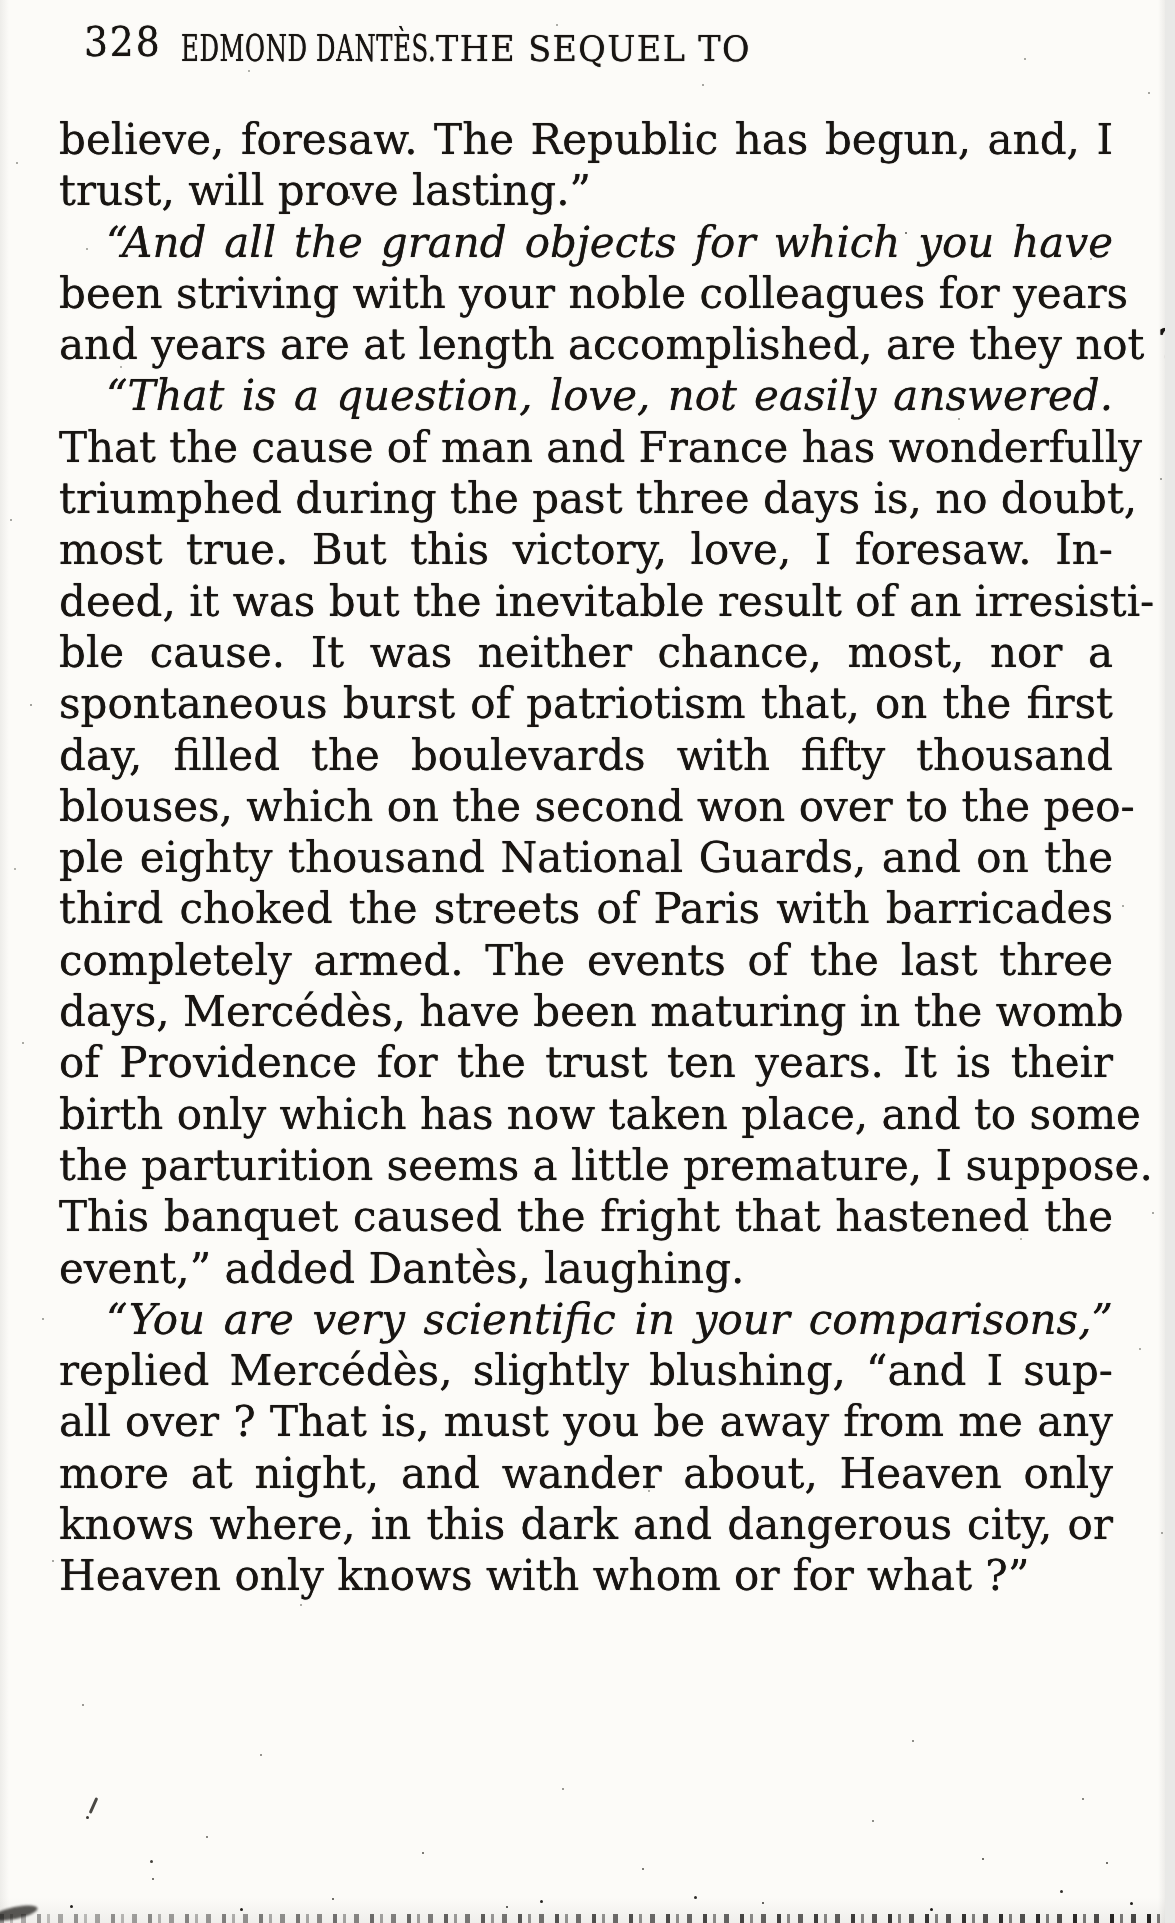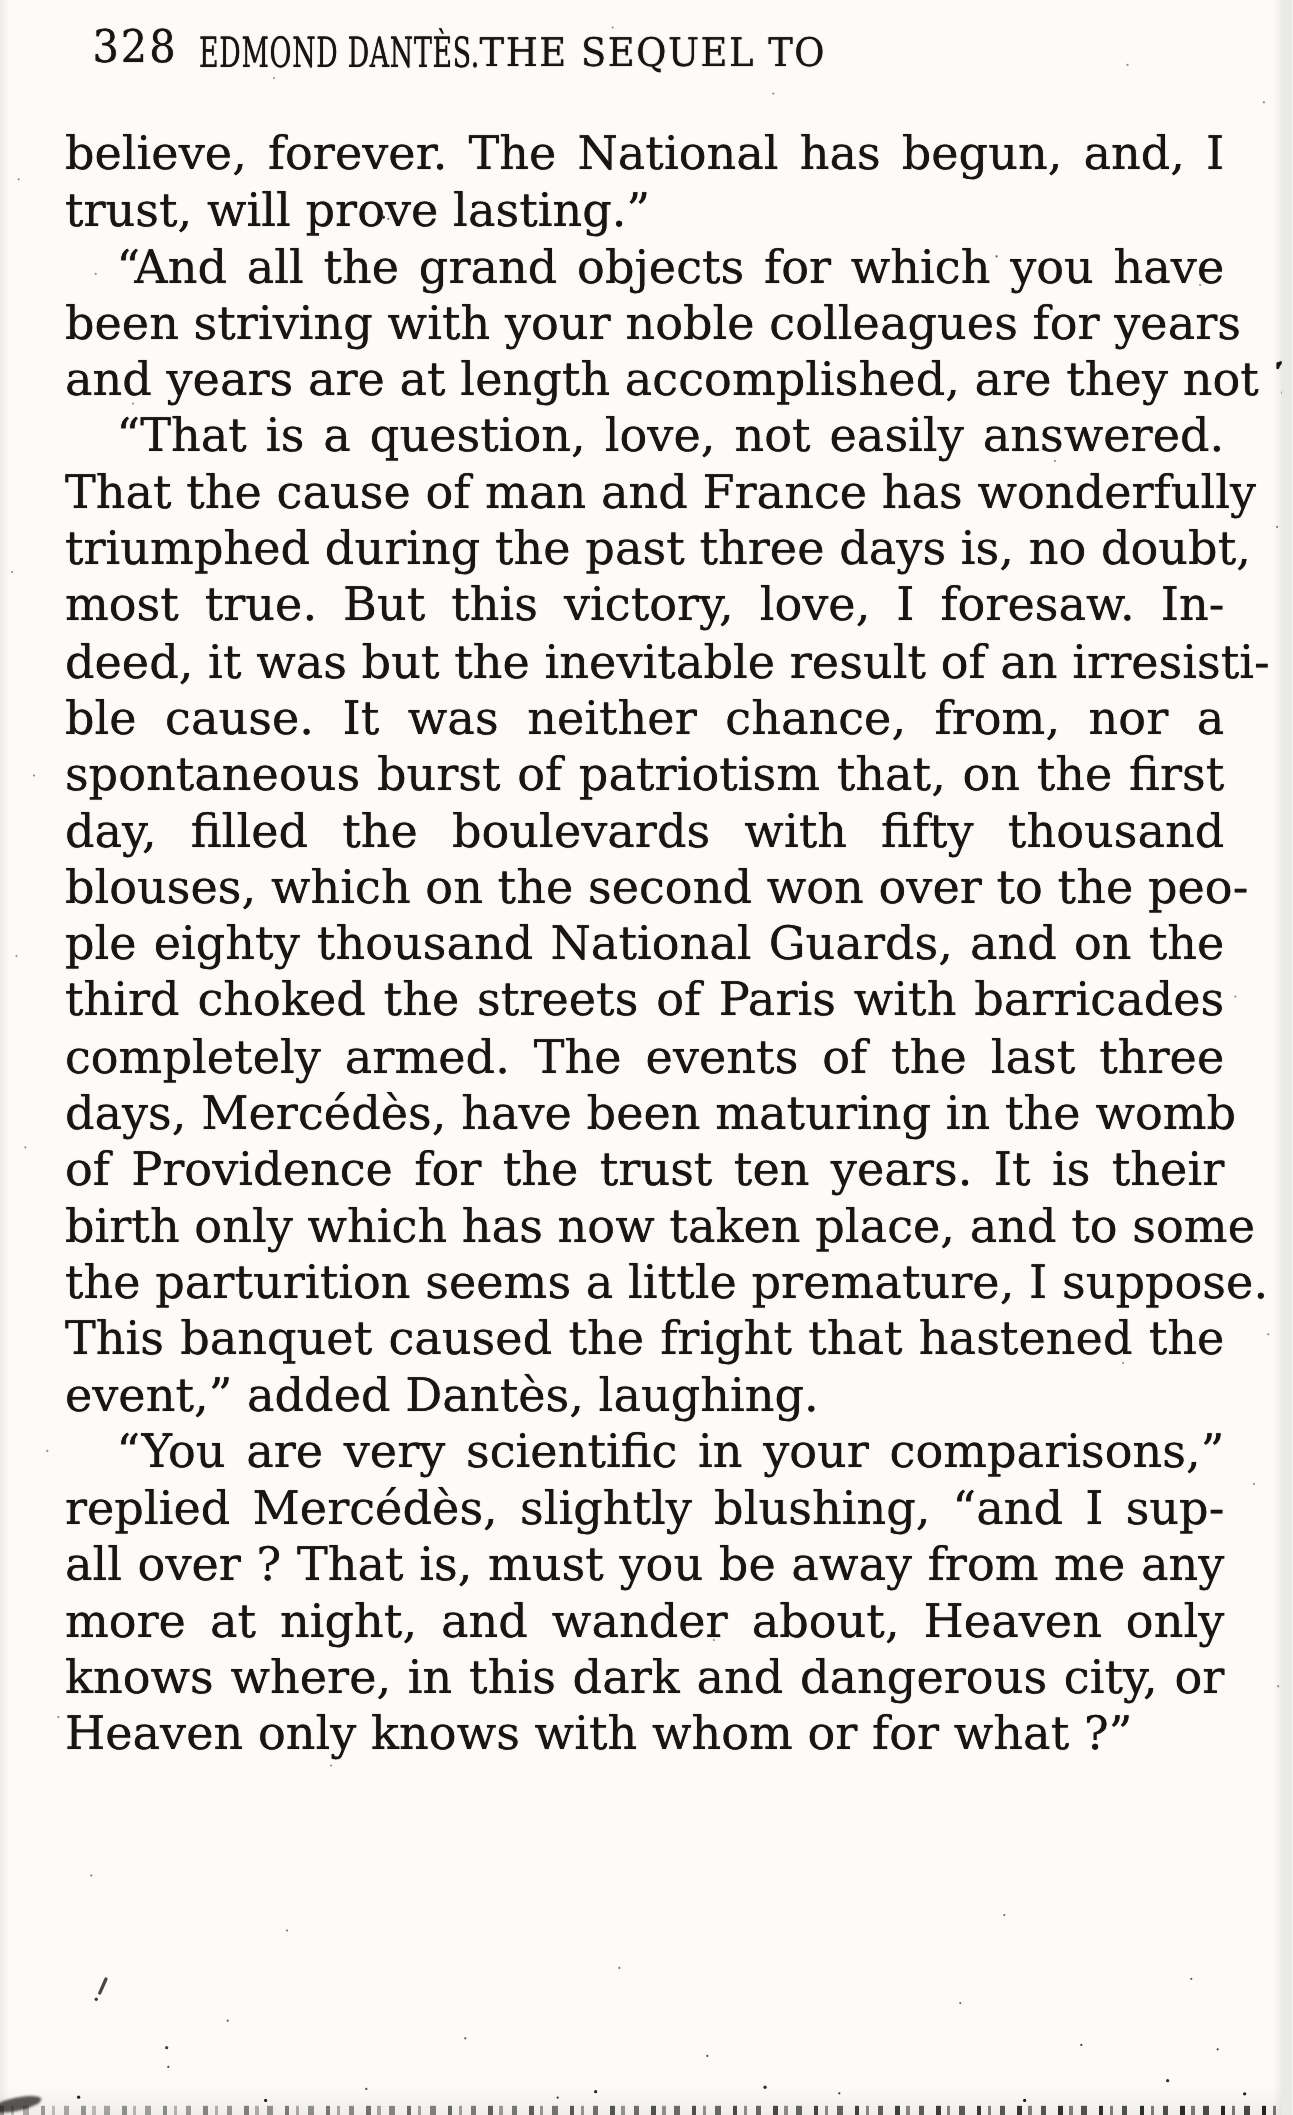--- a/index.html
+++ b/index.html
@@ -36,21 +36,21 @@
     position:absolute;left:59px;top:114px;width:1054px;
     font-size:42px;line-height:51.3px;
     text-shadow:0 0 .7px currentColor;
   }
   .line{
     text-align:justify;
     text-align-last:justify;
     height:51.3px;white-space:nowrap;
   }
   .line.ns{text-align-last:left;}
-  .line.ind{text-indent:47px;}
+  .line.ind{text-indent:47px;font-style:italic;}
   
   .dust,.dust2{position:absolute;left:0;top:0;width:2px;height:2px;background:transparent;border-radius:50%;}
   .dust{
     box-shadow:
       352px 198px 0 0 #6b6b66, 905px 232px 0 0 #55524c, 702px 84px 0 0 #8a8a84,
       1024px 58px 0 0 #8f8f89, 556px 24px 0 0 #94948e, 248px 70px 0 0 #9b9b95,
       16px 162px 0 0 #90908a, 10px 519px 0 0 #8d8d87, 30px 704px 0 0 #85857f,
       22px 1042px 0 0 #90908a, 42px 1318px 0 0 #8d8d87, 14px 868px 0 0 #9b9b95,
       1148px 92px 0 0 #8a8a84, 1160px 478px 0 0 #85857f, 1166px 702px 0 0 #90908a,
       1152px 1212px 0 0 #8d8d87, 1161px 1532px 0 0 #8a8a84, 1139px 1348px 0 0 #94948e,
@@ -97,35 +97,35 @@
 <body>
 
 <div id="page" style="background-color: rgb(252, 251, 248); color: rgb(24, 21, 18);">
 
   <div class="pgnum">328</div>
   <div class="head-left">EDMOND DANTÈS.</div>
   <div class="head-right">THE SEQUEL TO</div>
 
   <div id="text-block">
       <div>
-        <div class="line">believe, forever.  The National has begun, and, I</div>
+        <div class="line">believe, foresaw.  The Republic has begun, and, I</div>
         <div class="line ns">trust, will prove lasting.”</div>
       </div>
       <div>
         <div class="line ind">“And all the grand objects for which you have</div>
         <div class="line">been striving with your noble colleagues for years</div>
         <div class="line">and years are at length accomplished, are they not ?”</div>
       </div>
       <div>
         <div class="line ind">“That is a question, love, not easily answered.</div>
         <div class="line">That the cause of man and France has wonderfully</div>
         <div class="line">triumphed during the past three days is, no doubt,</div>
         <div class="line">most true.  But this victory, love, I foresaw.  In-</div>
         <div class="line">deed, it was but the inevitable result of an irresisti-</div>
-        <div class="line">ble cause.  It was neither chance, from, nor a</div>
+        <div class="line">ble cause.  It was neither chance, most, nor a</div>
         <div class="line">spontaneous burst of patriotism that, on the first</div>
         <div class="line">day, filled the boulevards with fifty thousand</div>
         <div class="line">blouses, which on the second won over to the peo-</div>
         <div class="line">ple eighty thousand National Guards, and on the</div>
         <div class="line">third choked the streets of Paris with barricades</div>
         <div class="line">completely armed.  The events of the last three</div>
         <div class="line">days, Mercédès, have been maturing in the womb</div>
         <div class="line">of Providence for the trust ten years.  It is their</div>
         <div class="line">birth only which has now taken place, and to some</div>
         <div class="line">the parturition seems a little premature, I suppose.</div>

